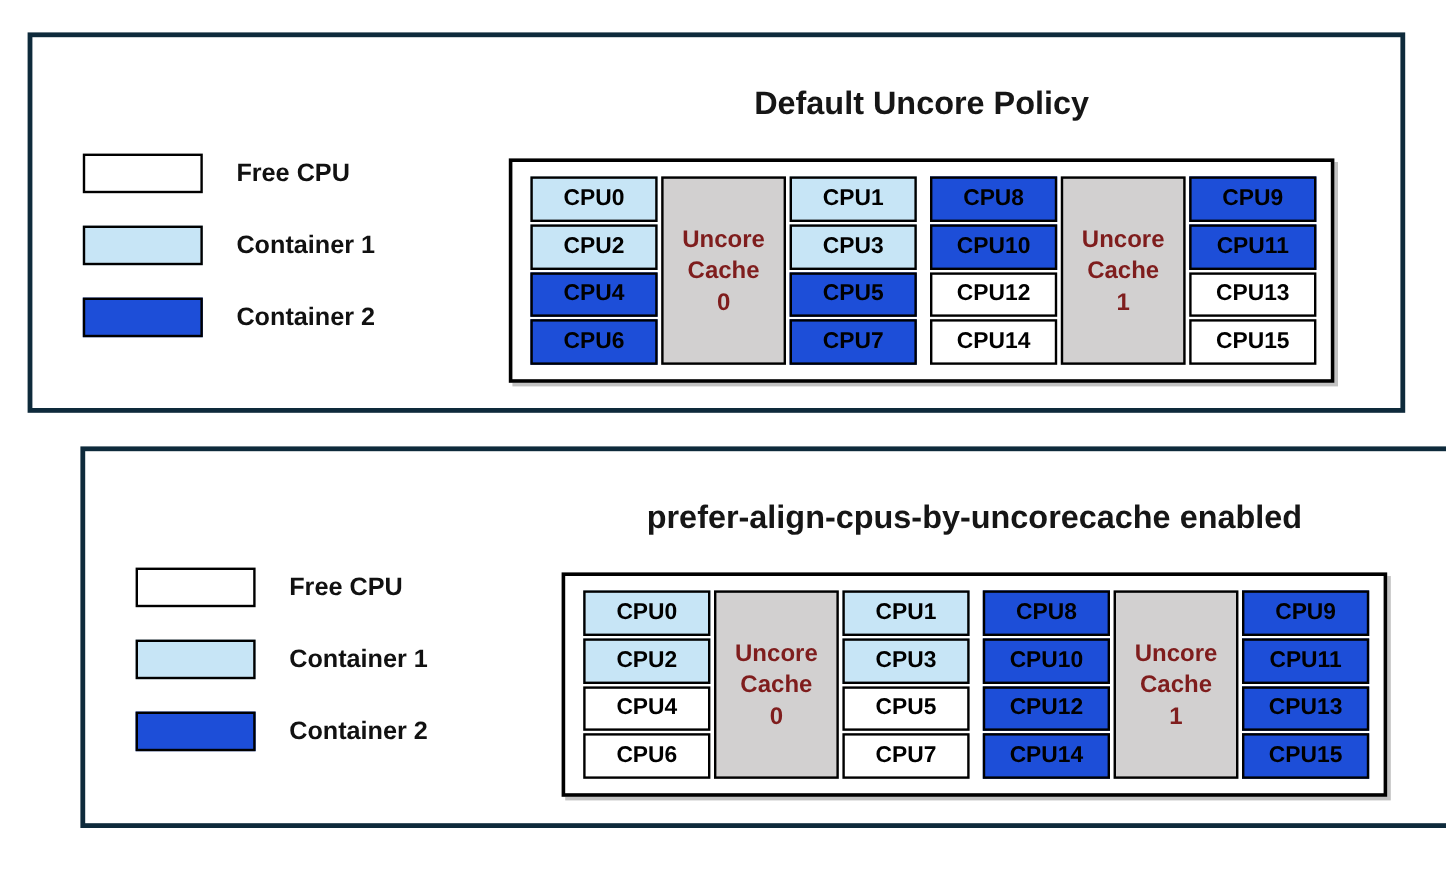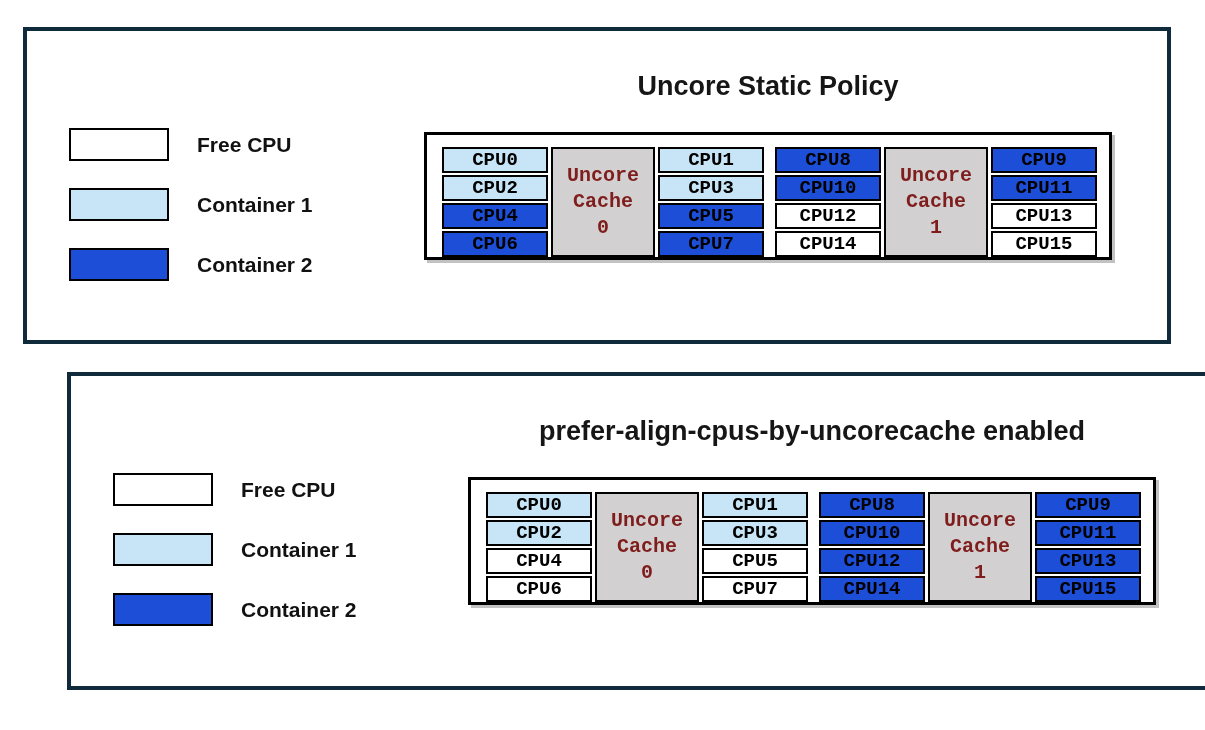--- a/index.html
+++ b/index.html
@@ -12,43 +12,43 @@
   .panel-2 { top:372px; height:318px;margin-left:44px; }
 
   .title { position:absolute; left:397px; width:688px; top:40px; text-align:center;
            font-size:27px; font-weight:700; color:#161616; white-space:nowrap; }
 
   .legend { position:absolute; left:42px; top:97px; display:flex; flex-direction:column; gap:27px; }
   .legend-item { display:flex; align-items:center; height:33px; }
   .swatch { width:100px; height:33px; border:2px solid #000; flex:none; }
   .legend-label { margin-left:28px; font-size:21px; font-weight:700; color:#111; white-space:nowrap; }
 
-  .diagram { position:absolute; left:397px; top:101px; width:688px; height:128px;
+  .diagram { position:absolute; left:397px; top:101px; width:688px; height:187px;
              background:#ffffff; border:3px solid #000;
              box-shadow:3px 3px 0 rgba(120,120,120,0.45);
-             display:flex; gap:11px; padding:12px 12px 12px 15px;font-family:Liberation Mono, monospace; }
+             display:flex; gap:11px; padding:12px 12px 12px 15px; }
   .group { flex:1; display:grid; grid-template-columns:1.02fr 1fr 1.02fr; column-gap:3px; }
   .col { display:grid; grid-template-rows:repeat(4,1fr); row-gap:2px; }
   .cell { border:2px solid #000; display:flex; align-items:center; justify-content:center;
           font-size:19px; font-weight:700; color:#000; }
   .uncore { border:2px solid #000; background:#d2d0d0; display:flex; flex-direction:column;
             align-items:center; justify-content:center; font-size:20px; font-weight:700;
             color:#7f1d1d; line-height:1.3; }
 
   [data-state="free"] { background:#ffffff; }
   [data-state="container1"] { background:#c7e5f6; }
   [data-state="container2"] { background:#1d4ed8; }
 </style>
 </head>
 <body>
 
 <div class="page">
 
   <section class="panel panel-1">
-    <h2 class="title">Uncore Static Policy</h2>
+    <h2 class="title">Default Uncore Policy</h2>
 
     <div class="legend">
       <div class="legend-item">
         <span class="swatch" data-state="free"></span>
         <span class="legend-label">Free CPU</span>
       </div>
       <div class="legend-item">
         <span class="swatch" data-state="container1"></span>
         <span class="legend-label">Container 1</span>
       </div>

